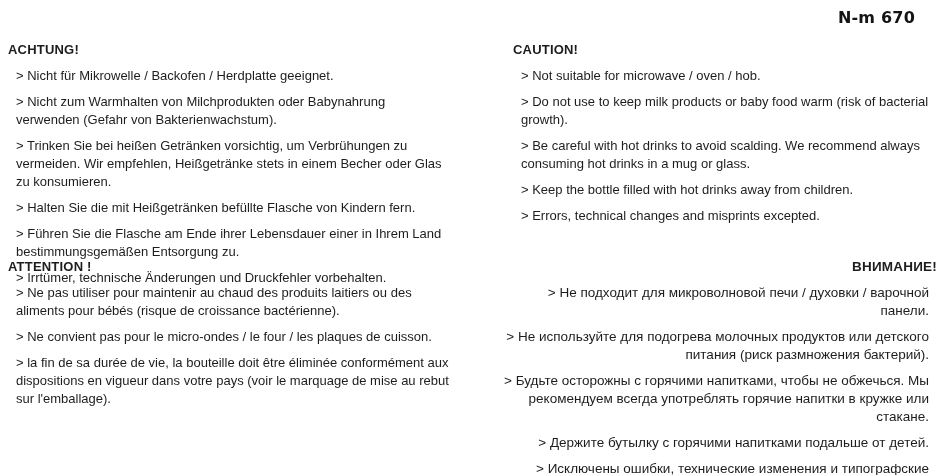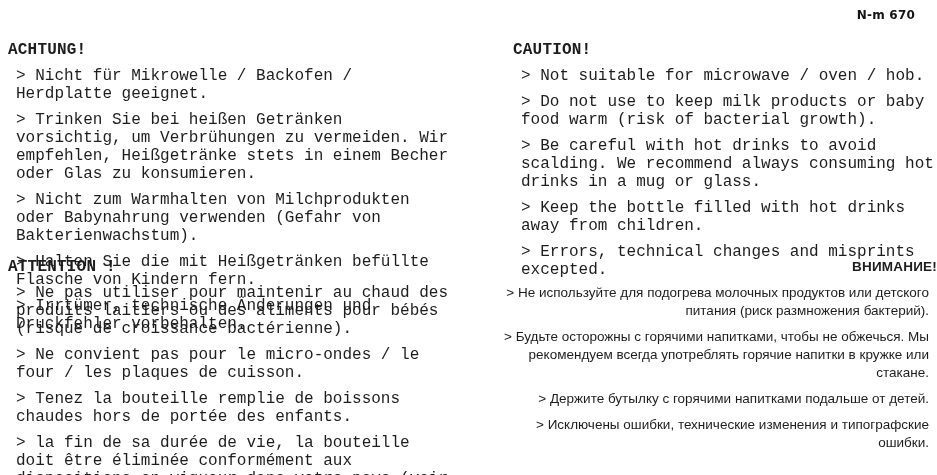--- a/index.html
+++ b/index.html
@@ -14,31 +14,31 @@
     background: #ffffff;
     overflow: hidden;
     color: #1d1d1d;
   }
   .model {
     position: absolute;
     top: 8px;
     right: 22px;
     font-family: "DejaVu Sans", sans-serif;
     font-weight: bold;
-    font-size: 12px;
+    font-size: 16px;
     letter-spacing: 0.2px;
     color: #141414;
   }
   .block {
     position: absolute;
     color: #1d1d1d;
   }
   .block.latin {
-    font-family: Liberation Mono, monospace;
-    font-size: 16px;
+    font-family: Liberation Sans, sans-serif;
+    font-size: 13px;
     line-height: 18px;
   }
   .block.cyrillic {
     font-family: "Liberation Sans", sans-serif;
     font-size: 13.5px;
     line-height: 18px;
   }
   .heading {
     font-size: inherit;
     line-height: inherit;
@@ -58,51 +58,52 @@
 <body>
 
 <div class="page">
 
   <div class="model">N-m 670</div>
 
   <section class="block latin pos-de">
     <h2 class="heading">ACHTUNG!</h2>
     <div class="items">
         <p>&gt; Nicht für Mikrowelle / Backofen / Herdplatte geeignet.</p>
+        <p>&gt; Nicht zum Warmhalten von Milchprodukten oder Babynahrung verwenden (Gefahr von Bakterienwachstum).</p>
         <p>&gt; Trinken Sie bei heißen Getränken vorsichtig, um Verbrühungen zu vermeiden. Wir empfehlen, Heißgetränke stets in einem Becher oder Glas zu konsumieren.</p>
-        <p>&gt; Nicht zum Warmhalten von Milchprodukten oder Babynahrung verwenden (Gefahr von Bakterienwachstum).</p>
         <p>&gt; Halten Sie die mit Heißgetränken befüllte Flasche von Kindern fern.</p>
+        <p>&gt; Führen Sie die Flasche am Ende ihrer Lebensdauer einer in Ihrem Land bestimmungsgemäßen Entsorgung zu.</p>
         <p>&gt; Irrtümer, technische Änderungen und Druckfehler vorbehalten.</p>
       </div>
   </section>
 
   <section class="block latin pos-en">
     <h2 class="heading">CAUTION!</h2>
     <div class="items">
         <p>&gt; Not suitable for microwave / oven / hob.</p>
         <p>&gt; Do not use to keep milk products or baby food warm (risk of bacterial growth).</p>
         <p>&gt; Be careful with hot drinks to avoid scalding. We recommend always consuming hot drinks in a mug or glass.</p>
         <p>&gt; Keep the bottle filled with hot drinks away from children.</p>
         <p>&gt; Errors, technical changes and misprints excepted.</p>
       </div>
   </section>
 
   <section class="block latin pos-fr">
     <h2 class="heading">ATTENTION !</h2>
     <div class="items">
         <p>&gt; Ne pas utiliser pour maintenir au chaud des produits laitiers ou des aliments pour bébés (risque de croissance bactérienne).</p>
         <p>&gt; Ne convient pas pour le micro-ondes / le four / les plaques de cuisson.</p>
-        <p>&gt; Tenez la bouteille remplie de boissons chaudes hors de portée des enfants.</p>
         <p>&gt; la fin de sa durée de vie, la bouteille doit être éliminée conformément aux dispositions en vigueur dans votre pays (voir le marquage de mise au rebut sur l'emballage).</p>
       </div>
   </section>
 
   <section class="block cyrillic pos-ru">
     <h2 class="heading">ВНИМАНИЕ!</h2>
     <div class="items">
+        <p>&gt; Не подходит для микроволновой печи / духовки / варочной панели.</p>
         <p>&gt; Не используйте для подогрева молочных продуктов или детского питания (риск размножения бактерий).</p>
         <p>&gt; Будьте осторожны с горячими напитками, чтобы не обжечься. Мы рекомендуем всегда употреблять горячие напитки в кружке или стакане.</p>
         <p>&gt; Держите бутылку с горячими напитками подальше от детей.</p>
         <p>&gt; Исключены ошибки, технические изменения и типографские ошибки.</p>
       </div>
   </section>
 
 </div>
 
 </body></html>

